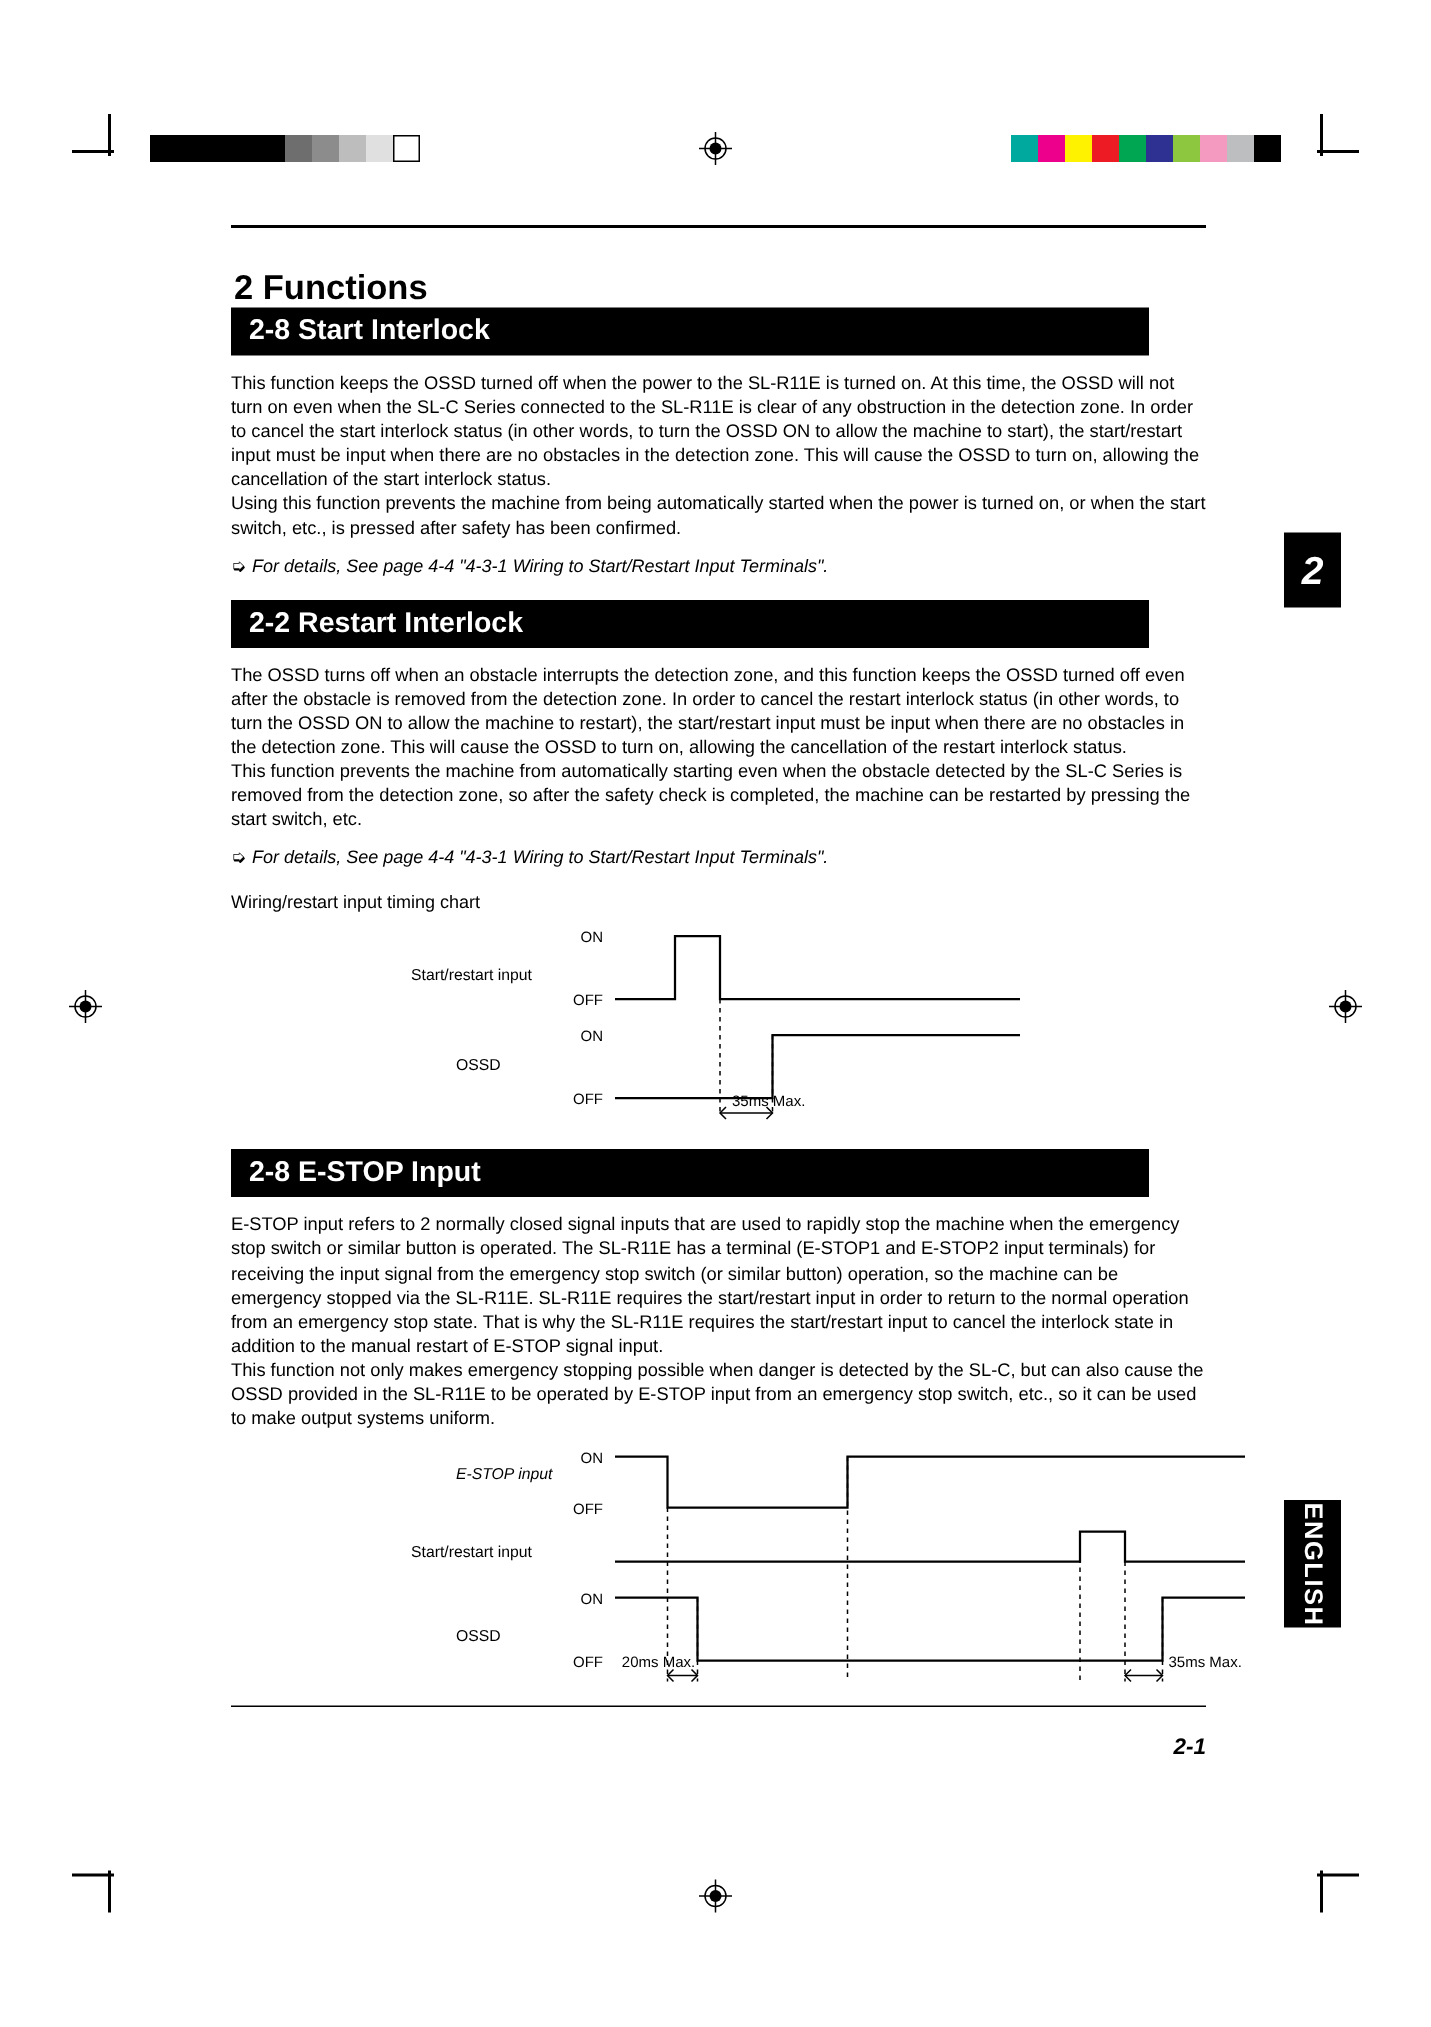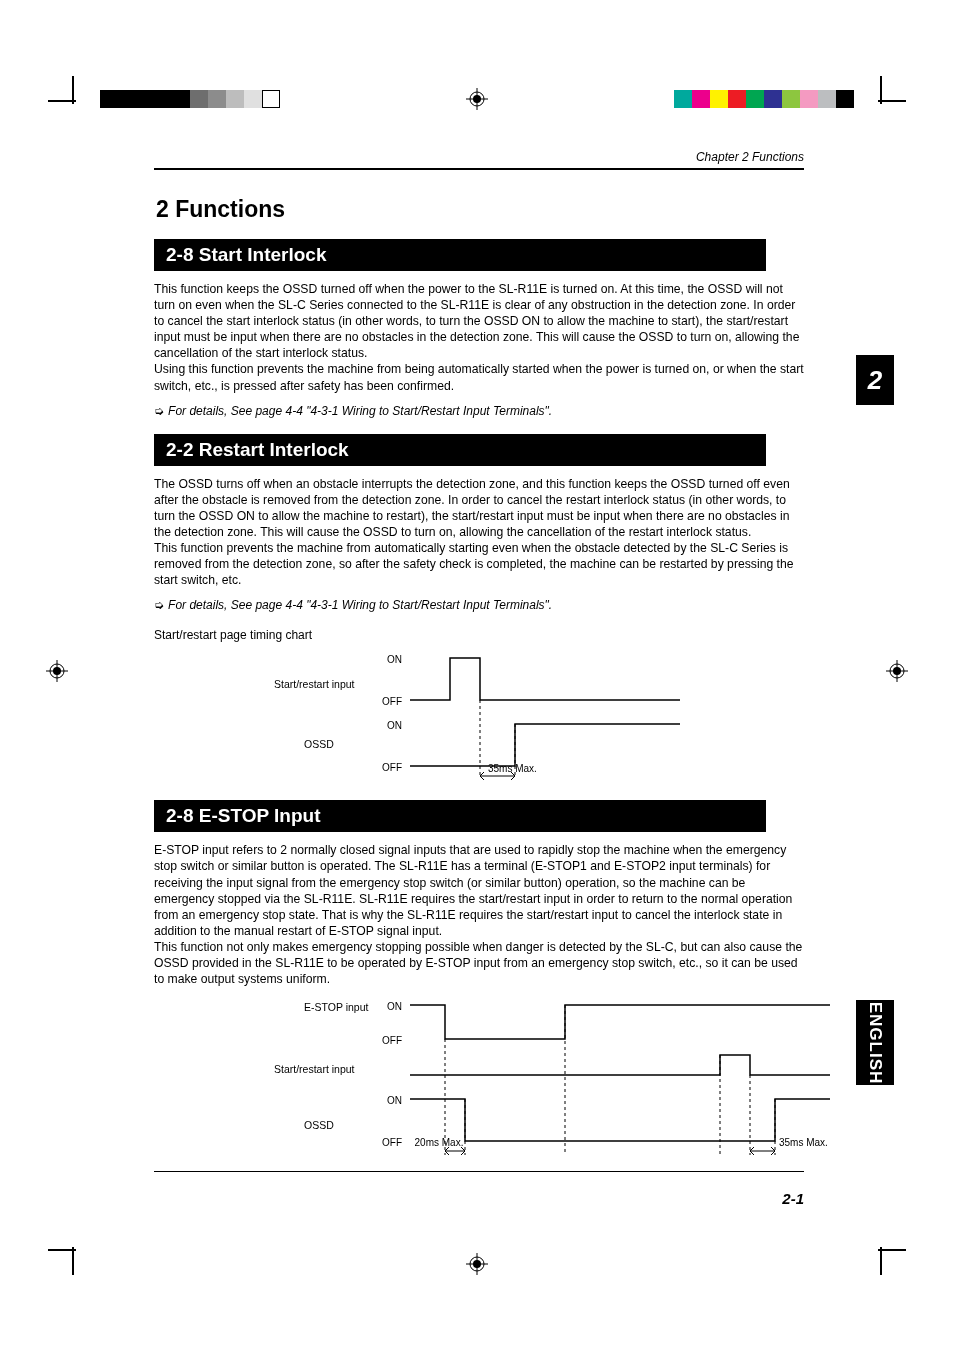--- a/index.html
+++ b/index.html
@@ -38,21 +38,20 @@
   .chapter-hdr {
     font-style: italic;
     font-size: 12px;
     text-align: right;
     margin-bottom: 4px;
   }
   .hr-thick { border: none; border-top: 2.5px solid #000; margin-bottom: 26px; }
   .chapter-title {
     font-size: 23px;
     font-weight: bold;
-    margin-bottom: 16px;
     margin-left: 2px;
   }
   .sec-hdr {
     background: #000;
     color: #fff;
     font-size: 19px;
     font-weight: bold;
     padding: 5px 12px;
     width: 612px;
     margin-bottom: 10px;
@@ -210,32 +209,31 @@
       <line x1="0" y1="11" x2="22" y2="11" stroke="#000"></line>
     </svg>
 </div>
 
 <div class="page-tab">2</div>
 <div class="lang-tab">
     <span>ENGLISH</span>
   </div>
 
 <div class="page">
-  <div class="chapter-hdr">Chapter 2  Functions</div>
   <hr class="hr-thick">
   <div class="chapter-title">2 Functions</div>
 
   <div class="sec-hdr">2-8  Start Interlock</div>
   <div class="sec-body">This function keeps the OSSD turned off when the power to the SL-R11E is turned on. At this time, the OSSD will not turn on even when the SL-C Series connected to the SL-R11E is clear of any obstruction in the detection zone. In order to cancel the start interlock status (in other words, to turn the OSSD ON to allow the machine to start), the start/restart input must be input when there are no obstacles in the detection zone. This will cause the OSSD to turn on, allowing the cancellation of the start interlock status.<br>Using this function prevents the machine from being automatically started when the power is turned on, or when the start switch, etc., is pressed after safety has been confirmed.</div>
   <div class="ref"><span class="sym">➭</span><span>For details, See page 4-4 "4-3-1 Wiring to Start/Restart Input Terminals".</span></div>
 
   <div class="sec-hdr">2-2  Restart Interlock</div>
   <div class="sec-body">The OSSD turns off when an obstacle interrupts the detection zone, and this function keeps the OSSD turned off even after the obstacle is removed from the detection zone. In order to cancel the restart interlock status (in other words, to turn the OSSD ON to allow the machine to restart), the start/restart input must be input when there are no obstacles in the detection zone. This will cause the OSSD to turn on, allowing the cancellation of the restart interlock status.<br>This function prevents the machine from automatically starting even when the obstacle detected by the SL-C Series is removed from the detection zone, so after the safety check is completed, the machine can be restarted by pressing the start switch, etc.</div>
   <div class="ref"><span class="sym">➭</span><span>For details, See page 4-4 "4-3-1 Wiring to Start/Restart Input Terminals".</span></div>
-  <div class="chart-caption">Start/restart page timing chart</div>
+  <div class="chart-caption">Wiring/restart input timing chart</div>
 
   <div class="timing1">
     <div class="tlabel" style="left:120px; top:30px; width:110px;">Start/restart input</div>
     <div class="tlabel" style="left:150px; top:90px; width:80px;">OSSD</div>
     <div class="onoff" style="left:220px; top:6px; width:28px;">ON</div>
     <div class="onoff" style="left:220px; top:48px; width:28px;">OFF</div>
     <div class="onoff" style="left:220px; top:72px; width:28px;">ON</div>
     <div class="onoff" style="left:220px; top:114px; width:28px;">OFF</div>
     <svg width="380" height="140" style="position:absolute; left:256px; top:0;">
 
@@ -250,21 +248,21 @@
       <polyline points="74,124 70,128 74,132" fill="none" stroke="#000"></polyline>
       <polyline points="101,124 105,128 101,132" fill="none" stroke="#000"></polyline>
     </svg>
     <div class="onoff" style="left:334px; top:115px; width:60px; text-align:left;">35ms Max.</div>
   </div>
 
   <div class="sec-hdr">2-8  E-STOP Input</div>
   <div class="sec-body">E-STOP input refers to 2 normally closed signal inputs that are used to rapidly stop the machine when the emergency stop switch or similar button is operated. The SL-R11E has a terminal (E-STOP1 and E-STOP2 input terminals) for receiving the input signal from the emergency stop switch (or similar button) operation, so the machine can be emergency stopped via the SL-R11E. SL-R11E requires the start/restart input in order to return to the normal operation from an emergency stop state. That is why the SL-R11E requires the start/restart input to cancel the interlock state in addition to the manual restart of E-STOP signal input.<br>This function not only makes emergency stopping possible when danger is detected by the SL-C, but can also cause the OSSD provided in the SL-R11E to be operated by E-STOP input from an emergency stop switch, etc., so it can be used to make output systems uniform.</div>
 
   <div class="timing2">
-    <div class="tlabel" style="left:150px; top:4px; width:80px;">E-STOP input</div>
+    <div class="tlabel" style="left:150px; top:14px; width:80px;font-style:italic;">E-STOP input</div>
     <div class="tlabel" style="left:120px; top:66px; width:110px;">Start/restart input</div>
     <div class="tlabel" style="left:150px; top:122px; width:80px;">OSSD</div>
 
     <div class="onoff" style="left:220px; top:4px; width:28px;">ON</div>
     <div class="onoff" style="left:220px; top:38px; width:28px;">OFF</div>
     <div class="onoff" style="left:220px; top:98px; width:28px;">ON</div>
     <div class="onoff" style="left:220px; top:140px; width:28px;">OFF</div>
 
     <svg width="440" height="170" style="position:absolute; left:256px; top:0;">
 

